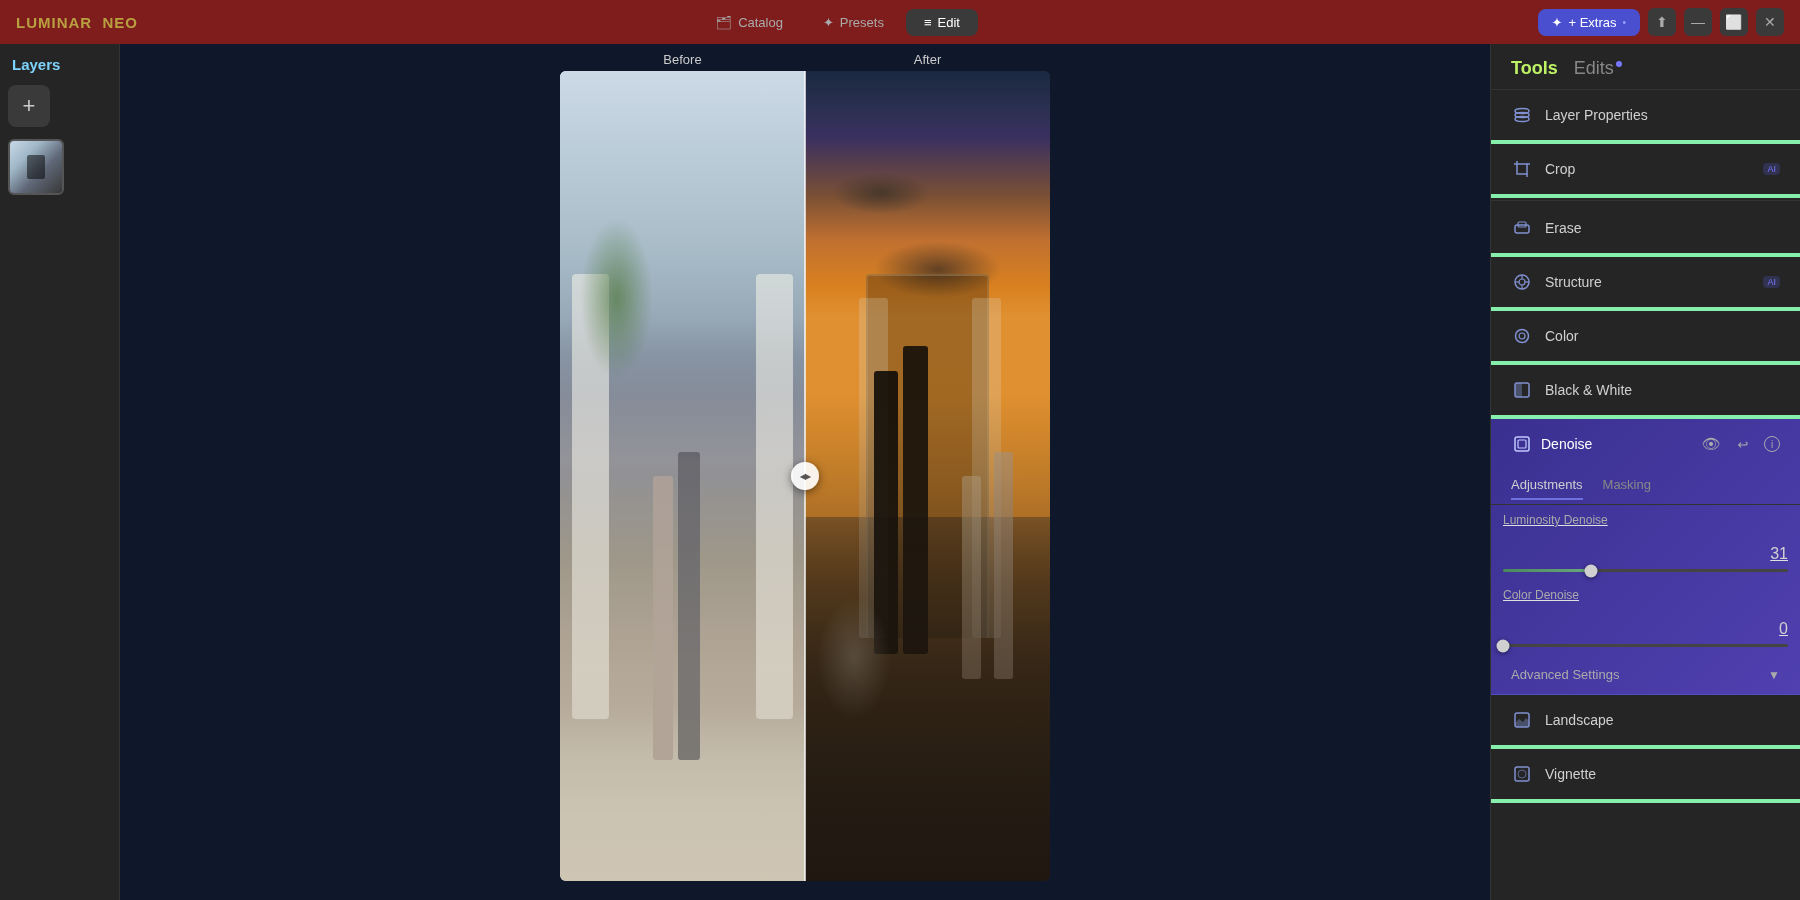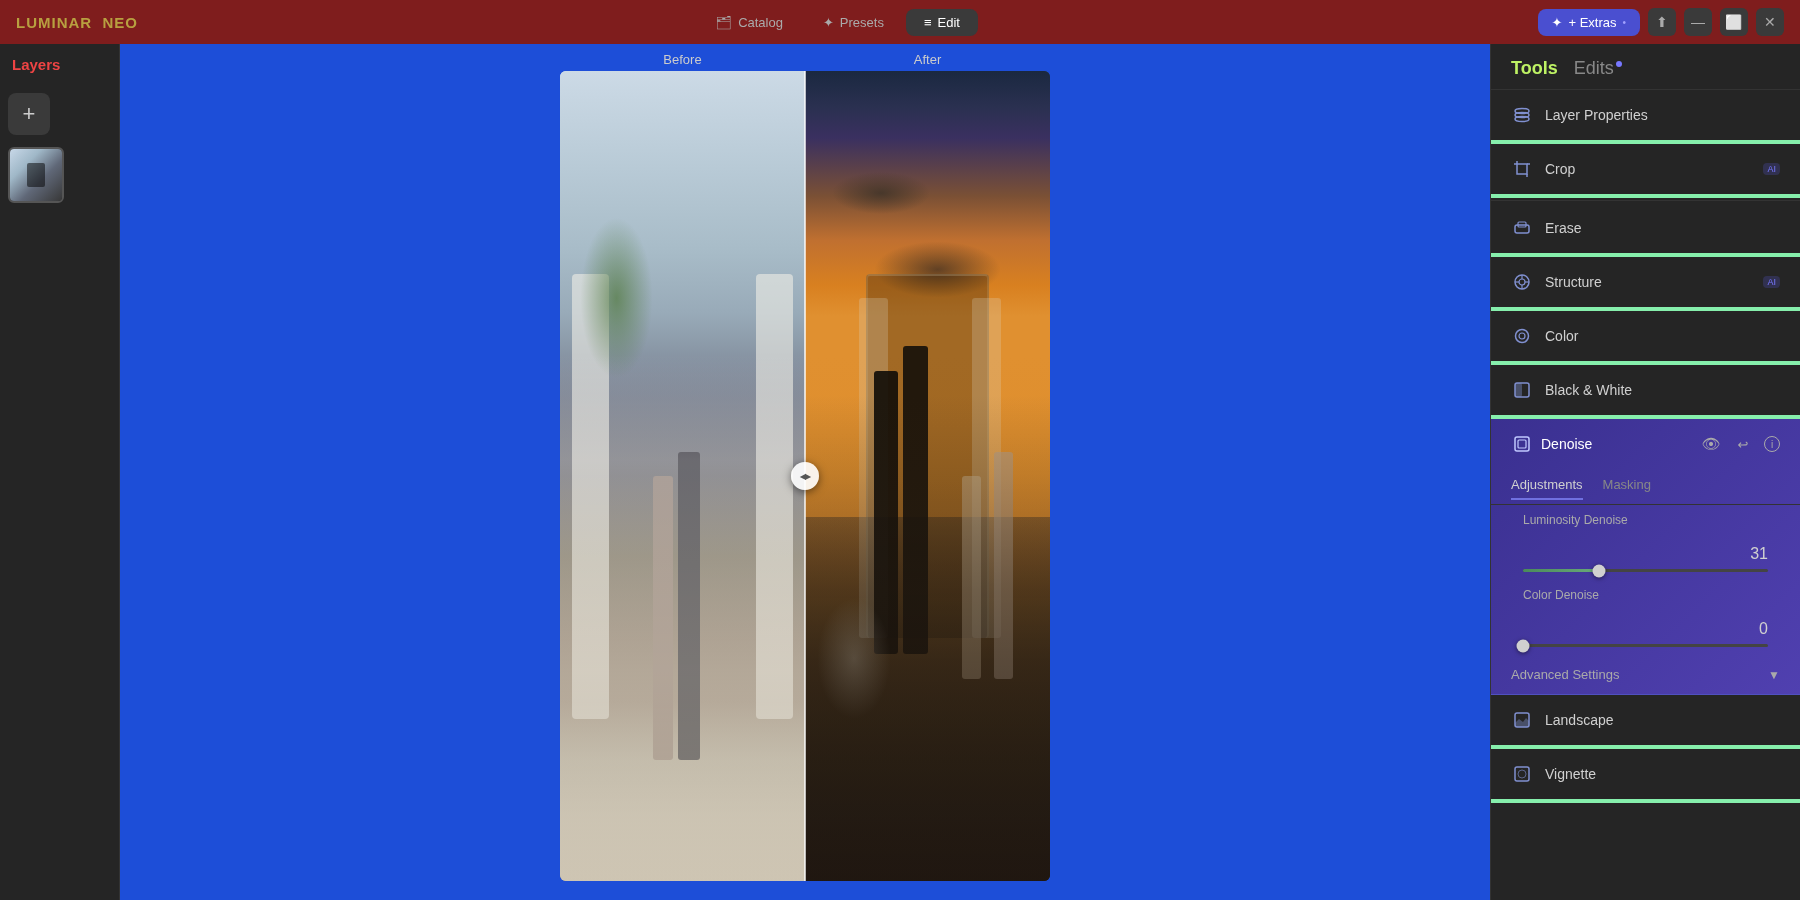--- a/index.html
+++ b/index.html
@@ -94,22 +94,22 @@
       background: #252525;
       border-right: 1px solid #333;
       display: flex;
       flex-direction: column;
       padding: 12px 8px;
       flex-shrink: 0;
     }
     #layers-title {
       font-size: 15px;
       font-weight: 600;
-      color: #ef4444;
-      margin-bottom: 20px;
+      color: #7dd3fc;
+      margin-bottom: 12px;
       padding-left: 4px;
     }
     .add-layer-btn {
       width: 42px;
       height: 42px;
       background: #3a3a3a;
       border: none;
       border-radius: 8px;
       color: #ccc;
       font-size: 22px;
@@ -142,21 +142,21 @@
       display: block;
       width: 18px;
       height: 24px;
       background: rgba(0,0,0,0.5);
       border-radius: 2px;
     }
 
     
     #canvas-area {
       flex: 1;
-      background: #1d4ed8;
+      background: #0f172a;
       display: flex;
       flex-direction: column;
       align-items: center;
       overflow: hidden;
       position: relative;
     }
     #before-after-bar {
       display: flex;
       width: 490px;
       margin-top: 8px;
@@ -363,21 +363,22 @@
       display: flex;
       align-items: center;
       justify-content: center;
       color: #aaa;
       font-size: 15px;
       cursor: pointer;
     }
 
     
     .slider-row {
-      padding: 8px 32px;
+      padding: 8px 12px;
+      text-decoration: underline;
     }
     .slider-header {
       display: flex;
       justify-content: space-between;
       margin-bottom: 6px;
     }
     .slider-label {
       font-size: 12px;
       color: #aaa;
     }

